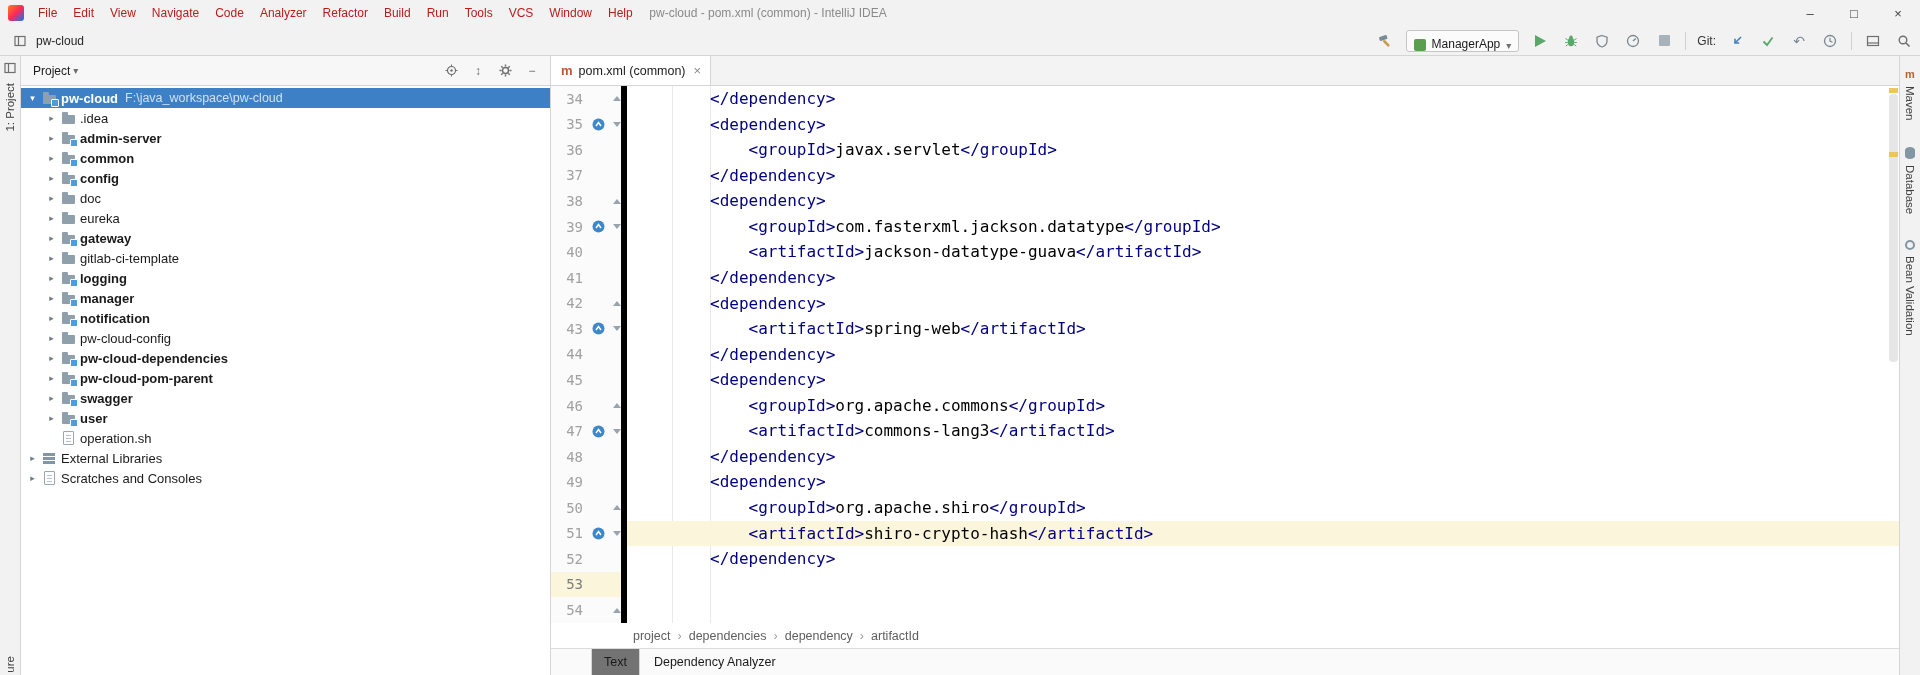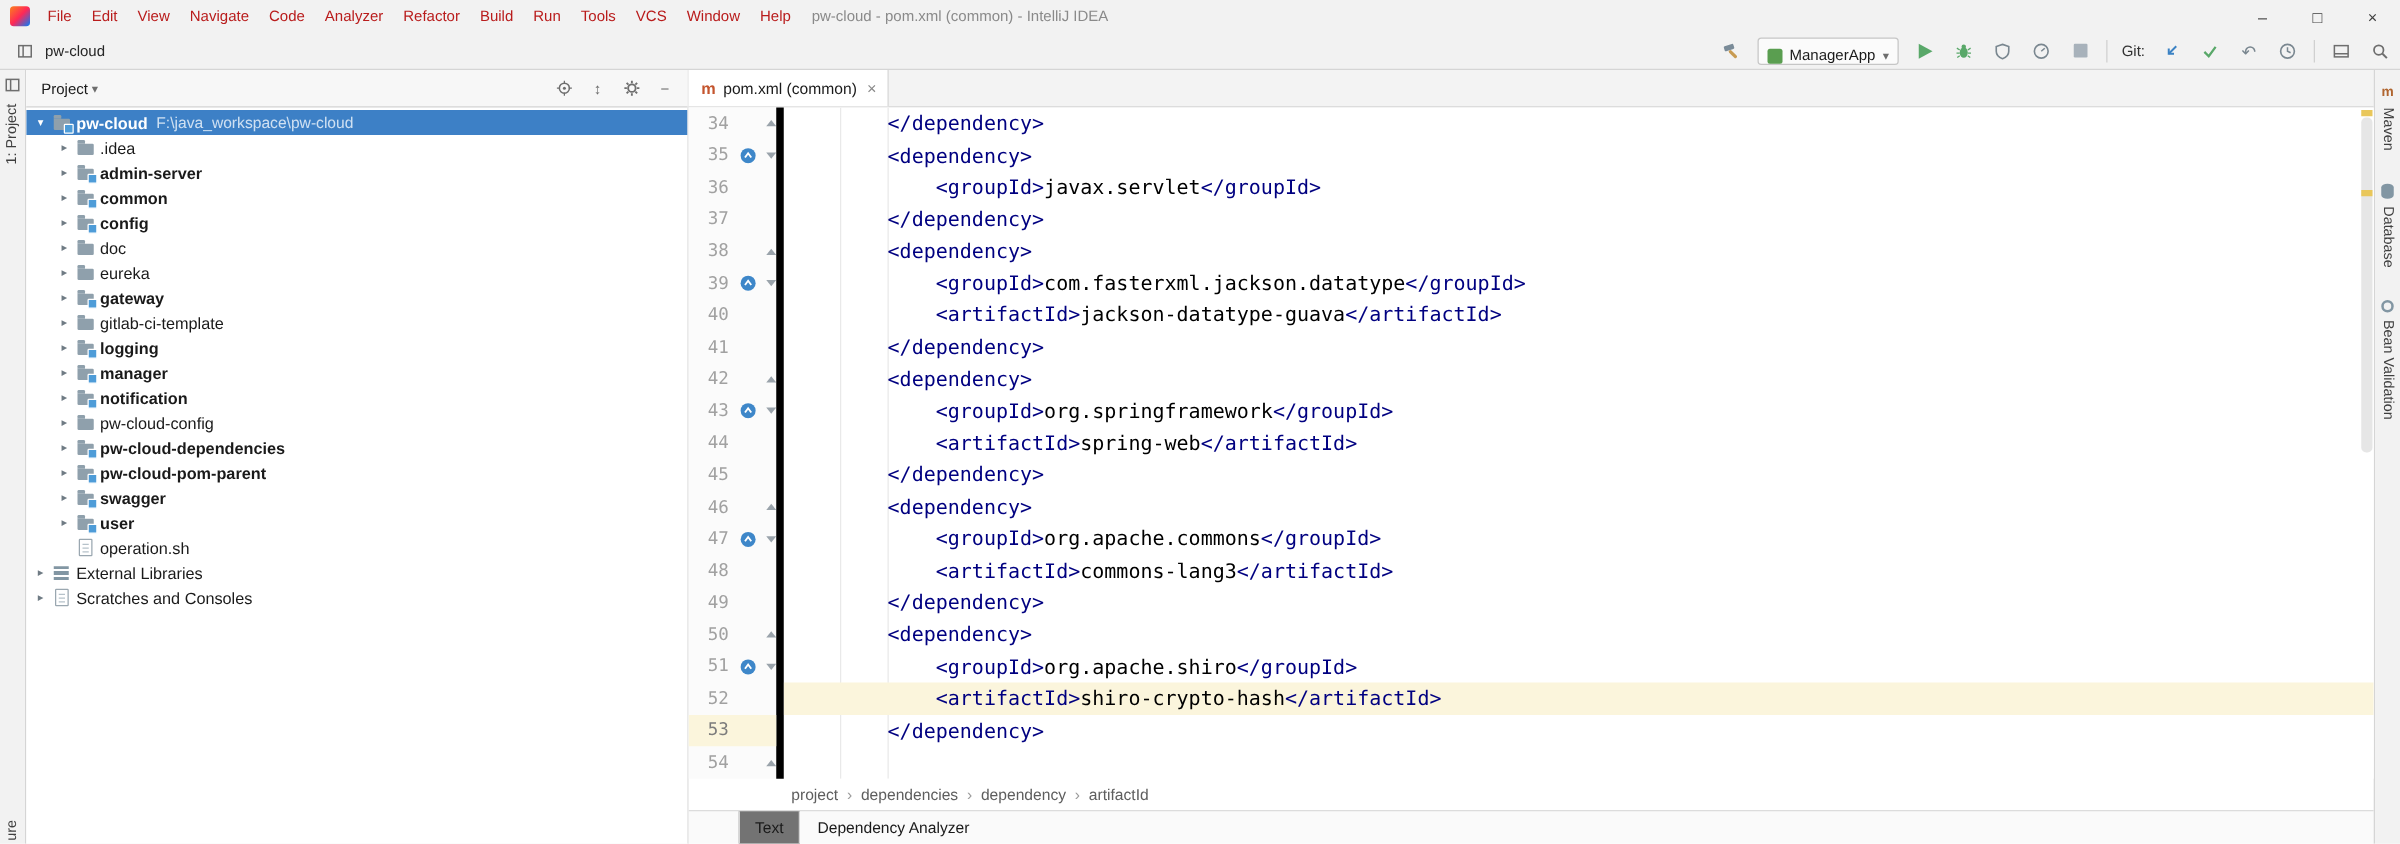--- a/index.html
+++ b/index.html
@@ -629,21 +629,20 @@
           <div class="code-lines">
               <div class="code-line">        <span class="xtag">&lt;/dependency&gt;</span></div>
               <div class="code-line">        <span class="xtag">&lt;dependency&gt;</span></div>
               <div class="code-line">            <span class="xtag">&lt;groupId&gt;</span>javax.servlet<span class="xtag">&lt;/groupId&gt;</span></div>
               <div class="code-line">        <span class="xtag">&lt;/dependency&gt;</span></div>
               <div class="code-line">        <span class="xtag">&lt;dependency&gt;</span></div>
               <div class="code-line">            <span class="xtag">&lt;groupId&gt;</span>com.fasterxml.jackson.datatype<span class="xtag">&lt;/groupId&gt;</span></div>
               <div class="code-line">            <span class="xtag">&lt;artifactId&gt;</span>jackson-datatype-guava<span class="xtag">&lt;/artifactId&gt;</span></div>
               <div class="code-line">        <span class="xtag">&lt;/dependency&gt;</span></div>
               <div class="code-line">        <span class="xtag">&lt;dependency&gt;</span></div>
-              <div class="code-line">            <span class="xtag">&lt;groupId&gt;</span>org.springframework<span class="xtag">&lt;/groupId&gt;</span></div>
               <div class="code-line">            <span class="xtag">&lt;artifactId&gt;</span>spring-web<span class="xtag">&lt;/artifactId&gt;</span></div>
               <div class="code-line">        <span class="xtag">&lt;/dependency&gt;</span></div>
               <div class="code-line">        <span class="xtag">&lt;dependency&gt;</span></div>
               <div class="code-line">            <span class="xtag">&lt;groupId&gt;</span>org.apache.commons<span class="xtag">&lt;/groupId&gt;</span></div>
               <div class="code-line">            <span class="xtag">&lt;artifactId&gt;</span>commons-lang3<span class="xtag">&lt;/artifactId&gt;</span></div>
               <div class="code-line">        <span class="xtag">&lt;/dependency&gt;</span></div>
               <div class="code-line">        <span class="xtag">&lt;dependency&gt;</span></div>
               <div class="code-line">            <span class="xtag">&lt;groupId&gt;</span>org.apache.shiro<span class="xtag">&lt;/groupId&gt;</span></div>
               <div class="code-line cur">            <span class="xtag">&lt;artifactId&gt;</span>shiro-crypto-hash<span class="xtag">&lt;/artifactId&gt;</span></div>
               <div class="code-line">        <span class="xtag">&lt;/dependency&gt;</span></div>

